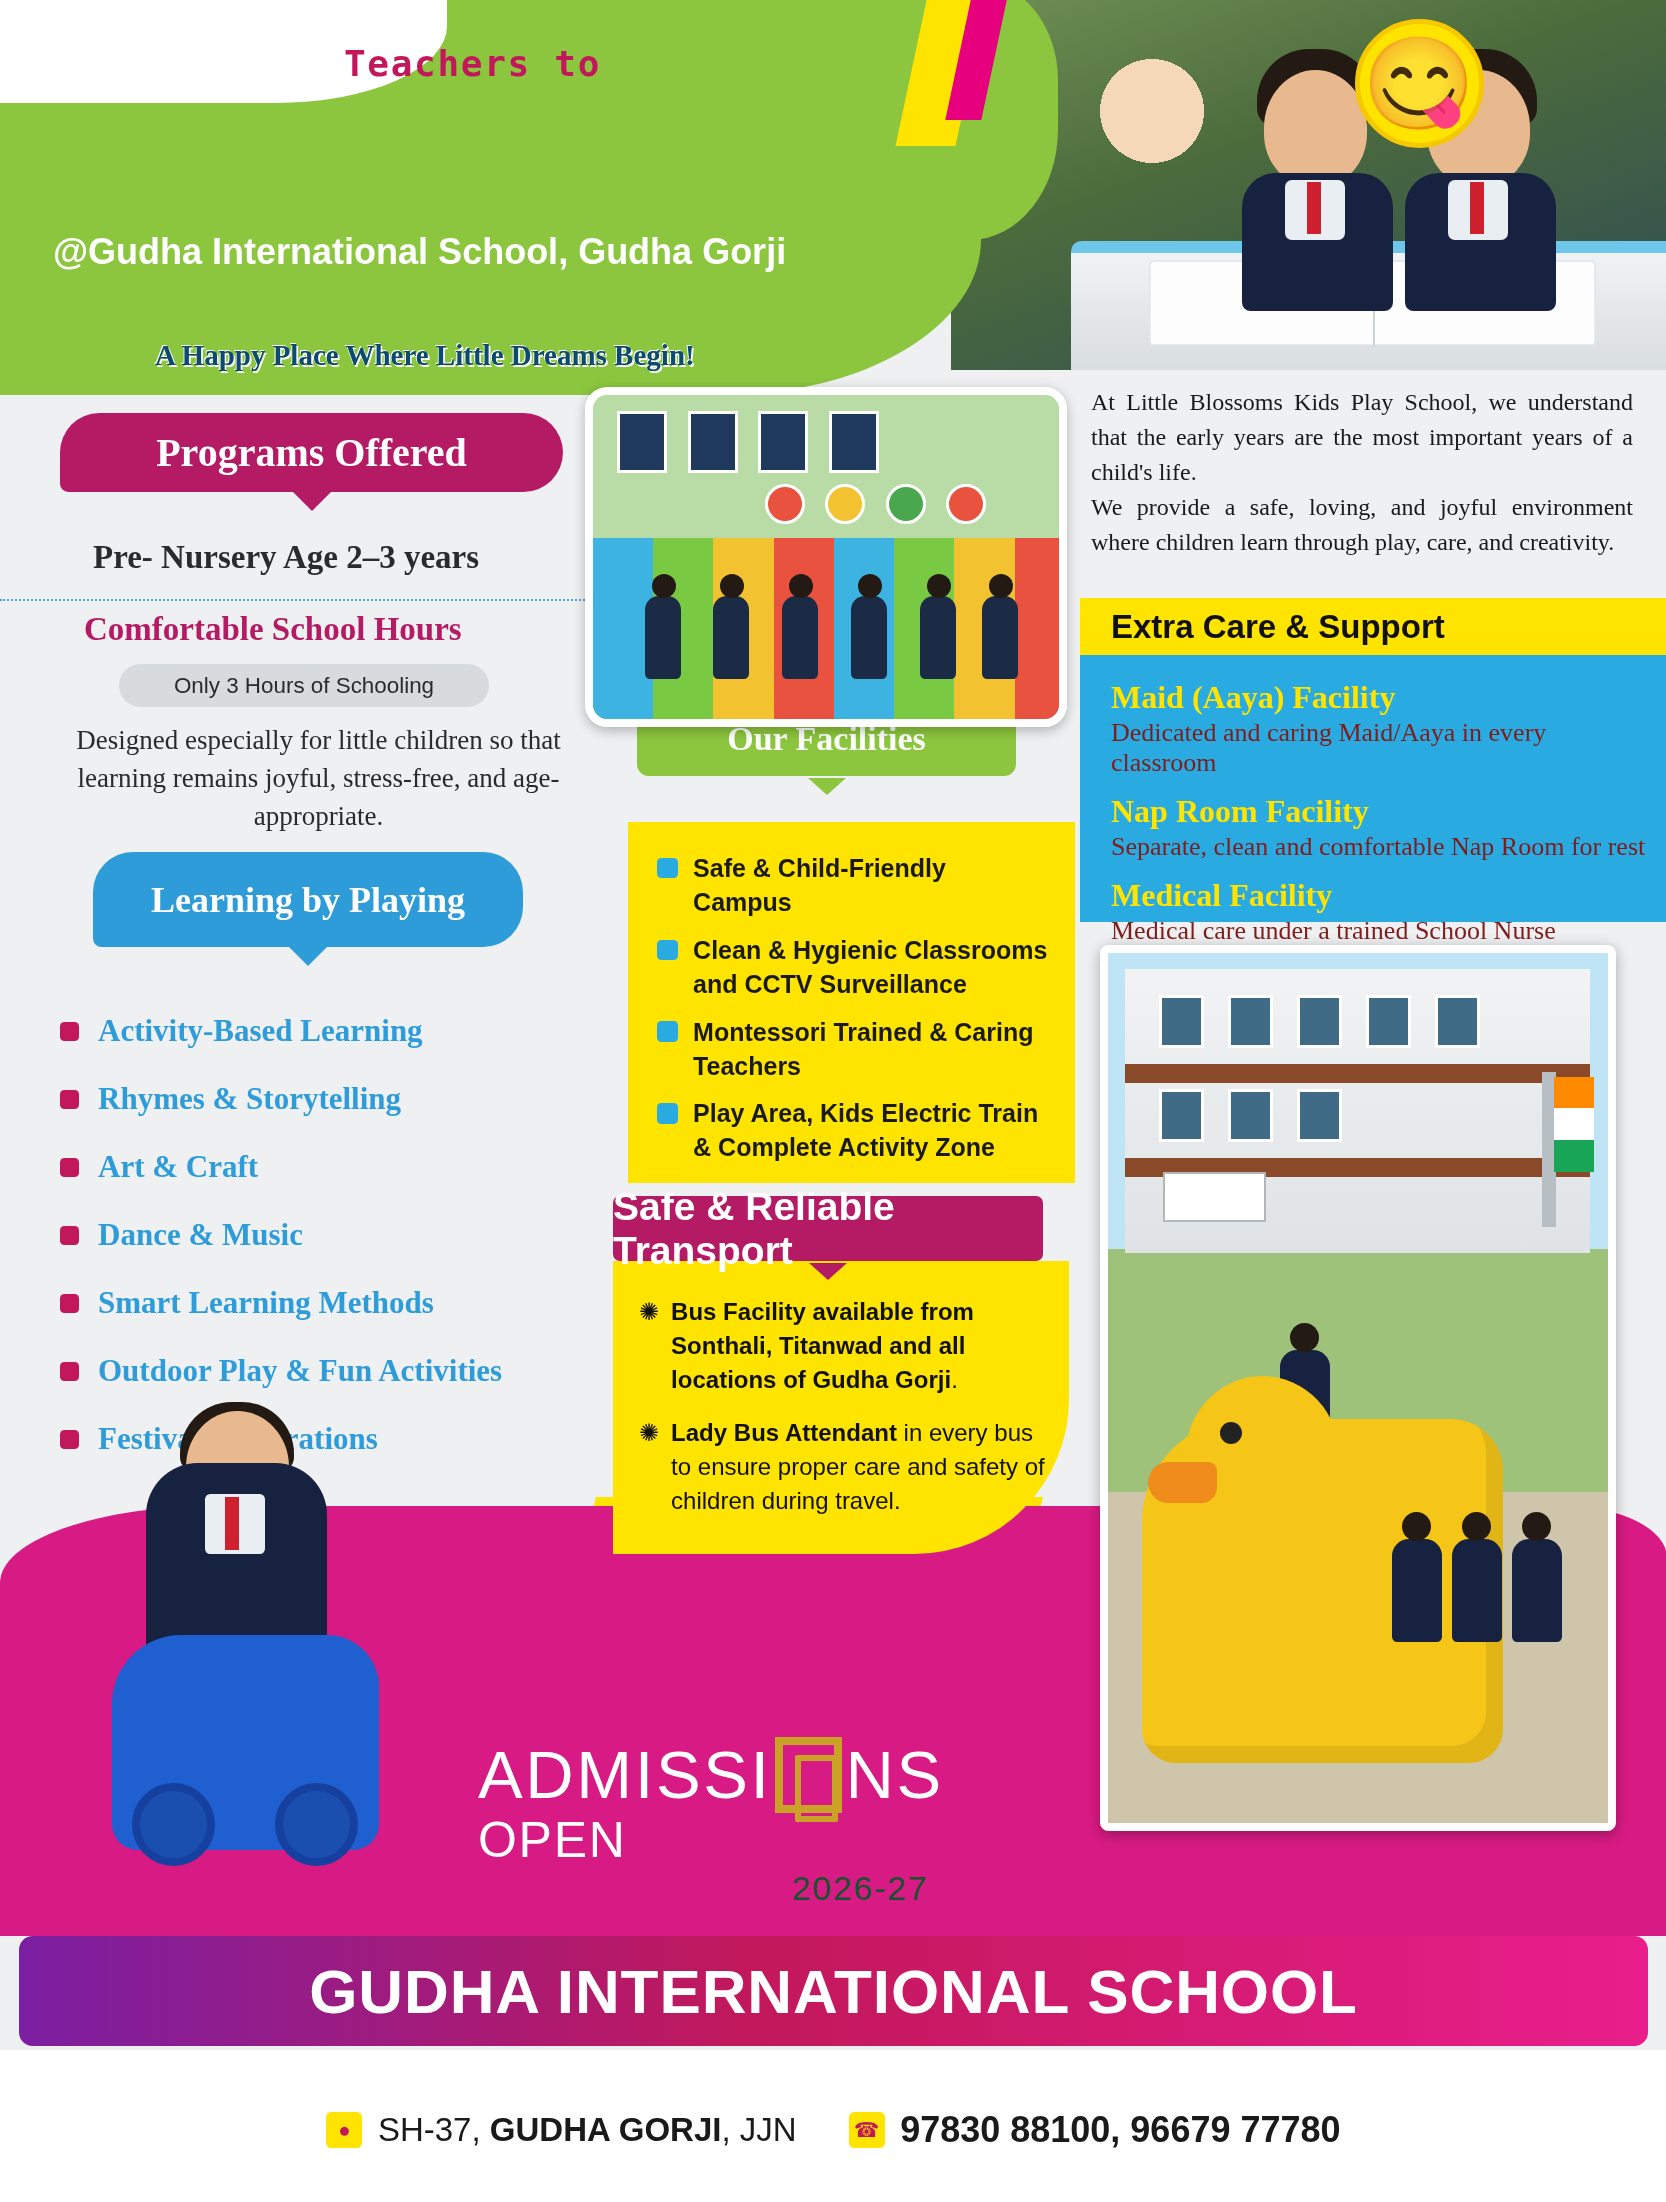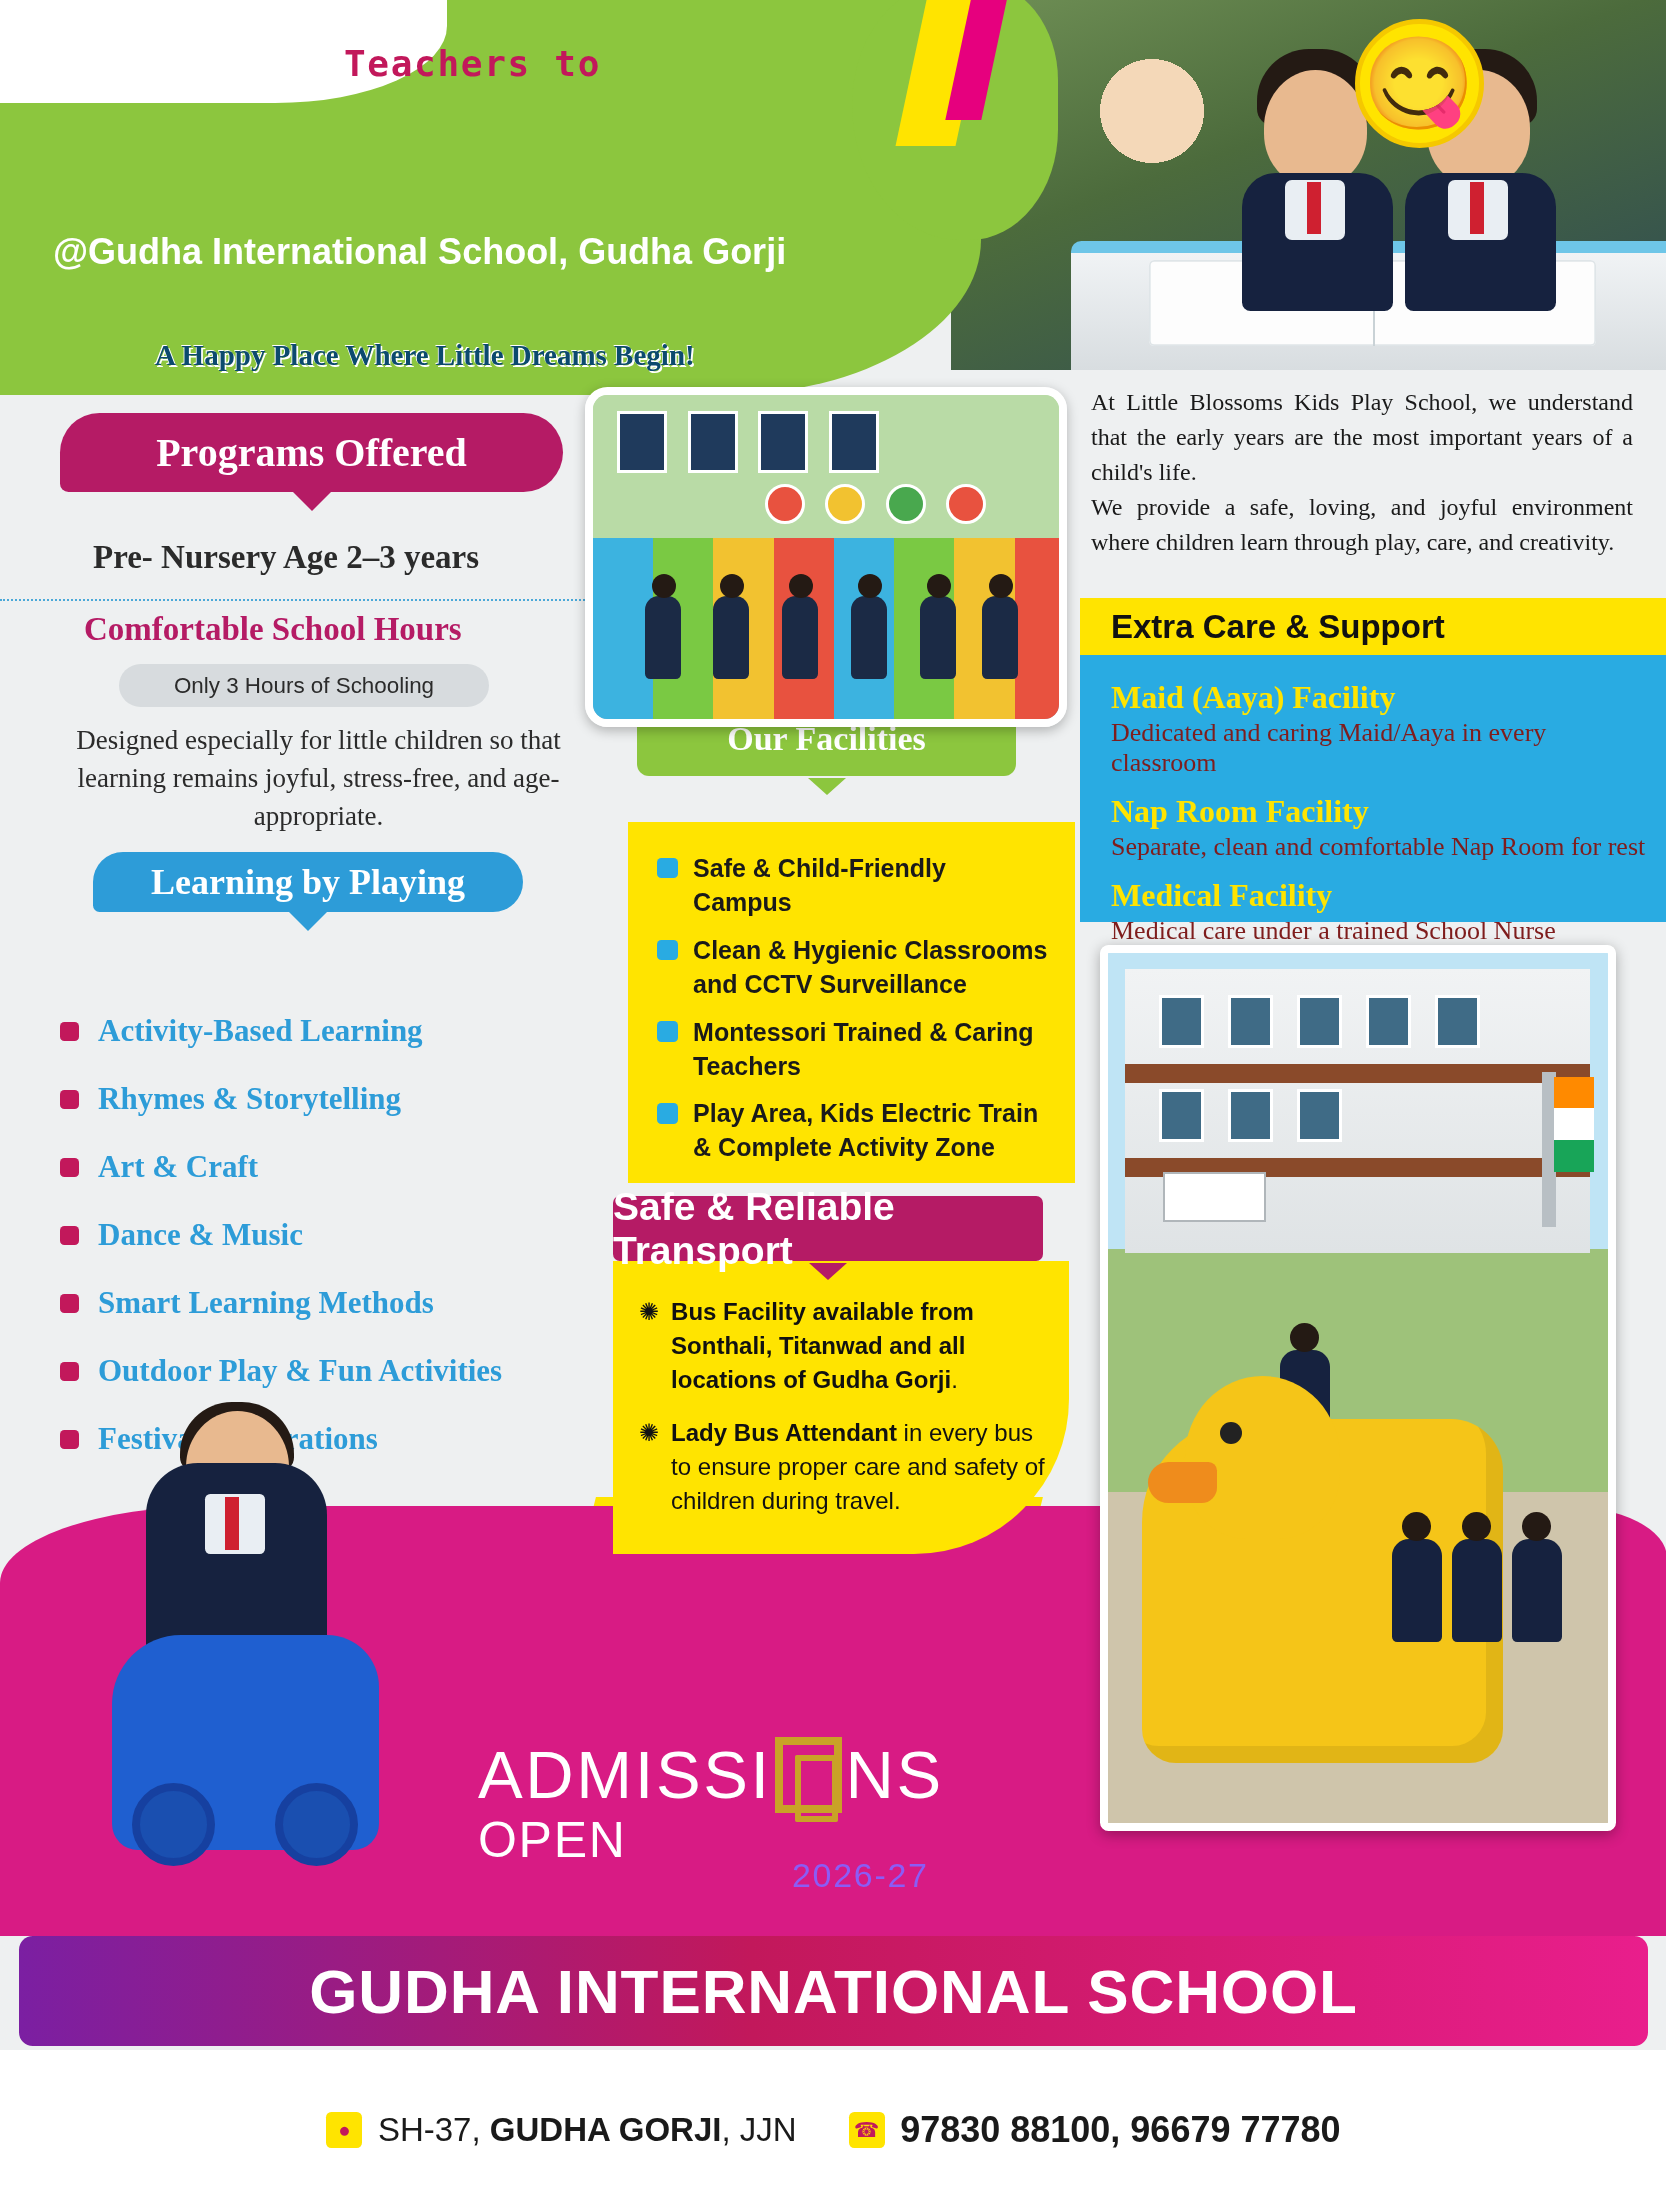--- a/index.html
+++ b/index.html
@@ -191,21 +191,21 @@
   }
   .hours-desc {
     position: absolute; left: 52px; top: 721px; width: 533px;
     text-align: center;
     font-family: "Liberation Serif", serif;
     font-size: 27px; line-height: 38px; color: #2b2b2b;
     z-index: 7;
   }
 
   .learn-ribbon {
-    left: 93px; top: 852px; width: 430px; height: 60px;
+    left: 93px; top: 852px; width: 430px; height: 95px;
     background: #2d9cd8;
     border-radius: 40px 40px 40px 8.6px;
     font-family: "Liberation Serif", serif;
     font-size: 36px;
   }
   .learn-ribbon::after { border-top: 19px solid #2d9cd8; }
 
   .learn-list {
     position: absolute; left: 60px; top: 981px; width: 585px;
     z-index: 7;
@@ -468,22 +468,22 @@
     width: 67px; height: 76px; margin: 0 3.4px;
     border: 8.6px solid #c9a227;
     vertical-align: middle;
   }
   .adm-door::after {
     content: ""; position: absolute; left: 12px; top: 10.3px;
     width: 31px; height: 55px; border: 6.9px solid #c9a227; border-radius: 1.7px;
   }
   .adm-line2 { font-size: 50px; letter-spacing: 1.7px; margin-top: -1.7px; }
   .adm-year {
-    position: absolute; left: 792px; bottom: 308px;
-    font-size: 34px; color: #8b5cf6; letter-spacing: 1.7px;
+    position: absolute; left: 792px; bottom: 295px;
+    font-size: 34px; color: #14532d; letter-spacing: 1.7px;
     z-index: 10;
   }
 
   .school-bar {
     position: absolute; left: 19px; bottom: 157px;
     width: 1629px; height: 110px;
     background: linear-gradient(90deg, #7b1fa2 0%, #c2185b 45%, #e91e8c 100%);
     border-radius: 13.8px;
     display: flex; align-items: center; justify-content: center;
     z-index: 11;

